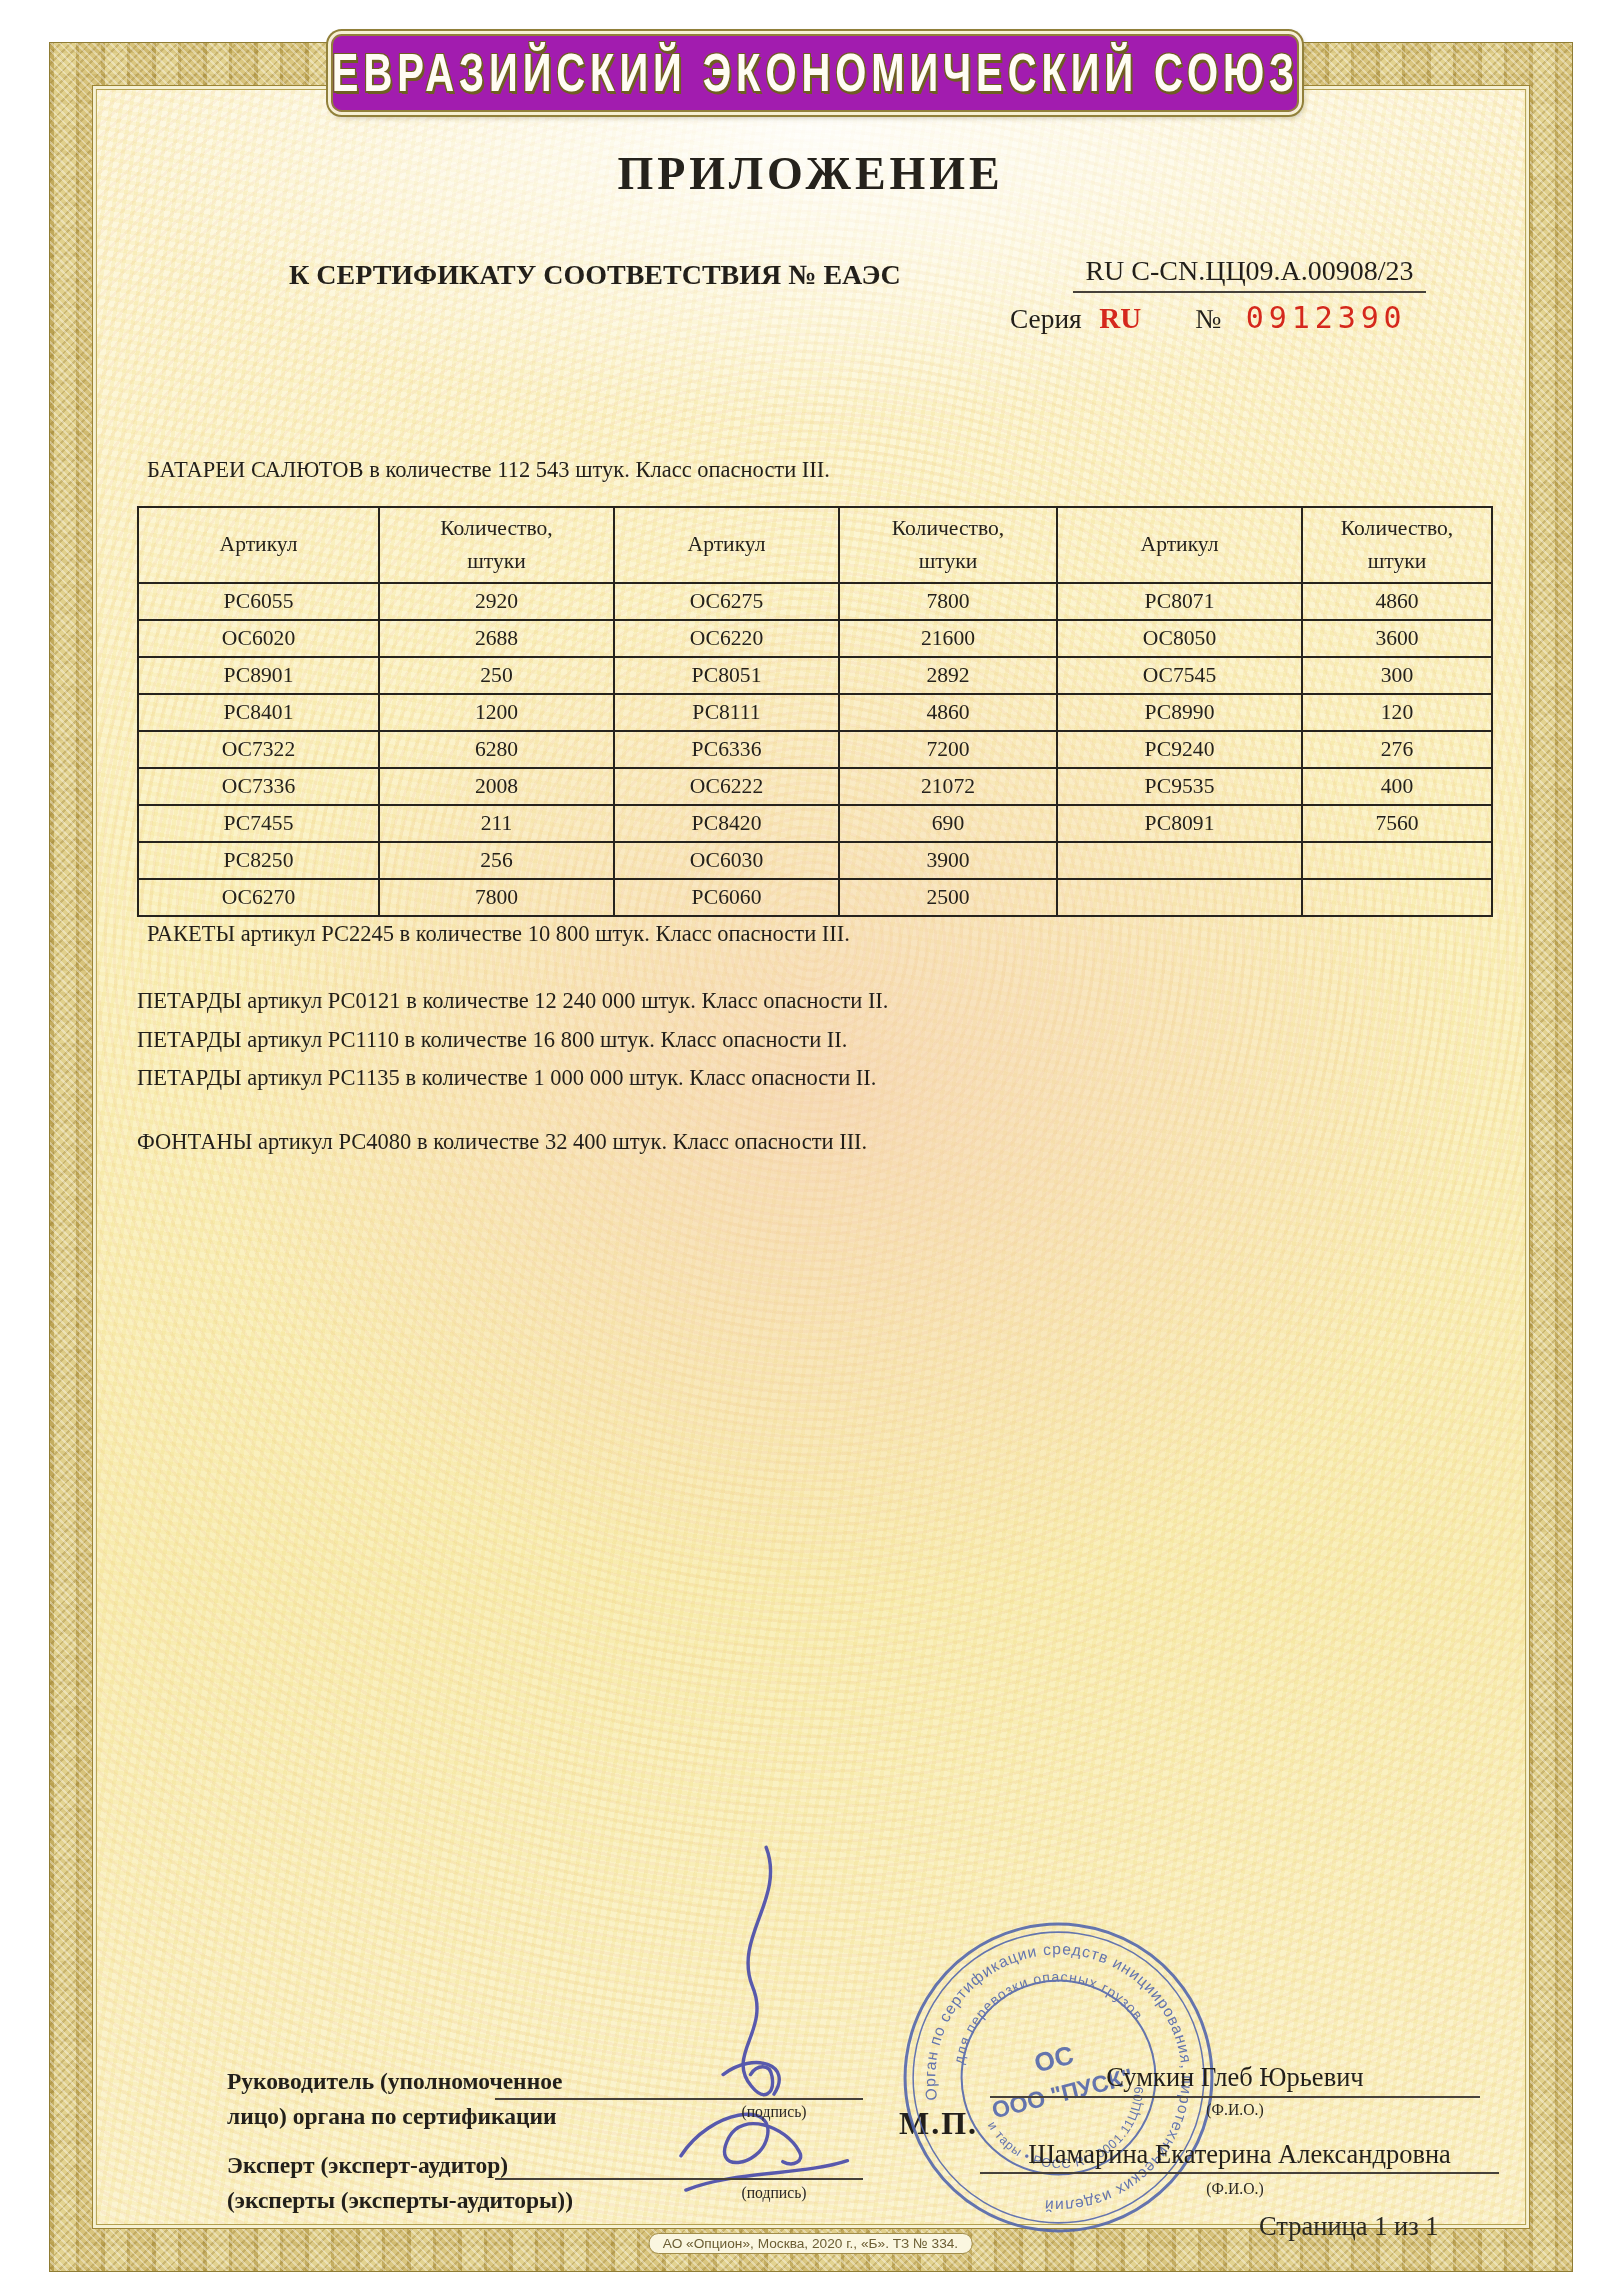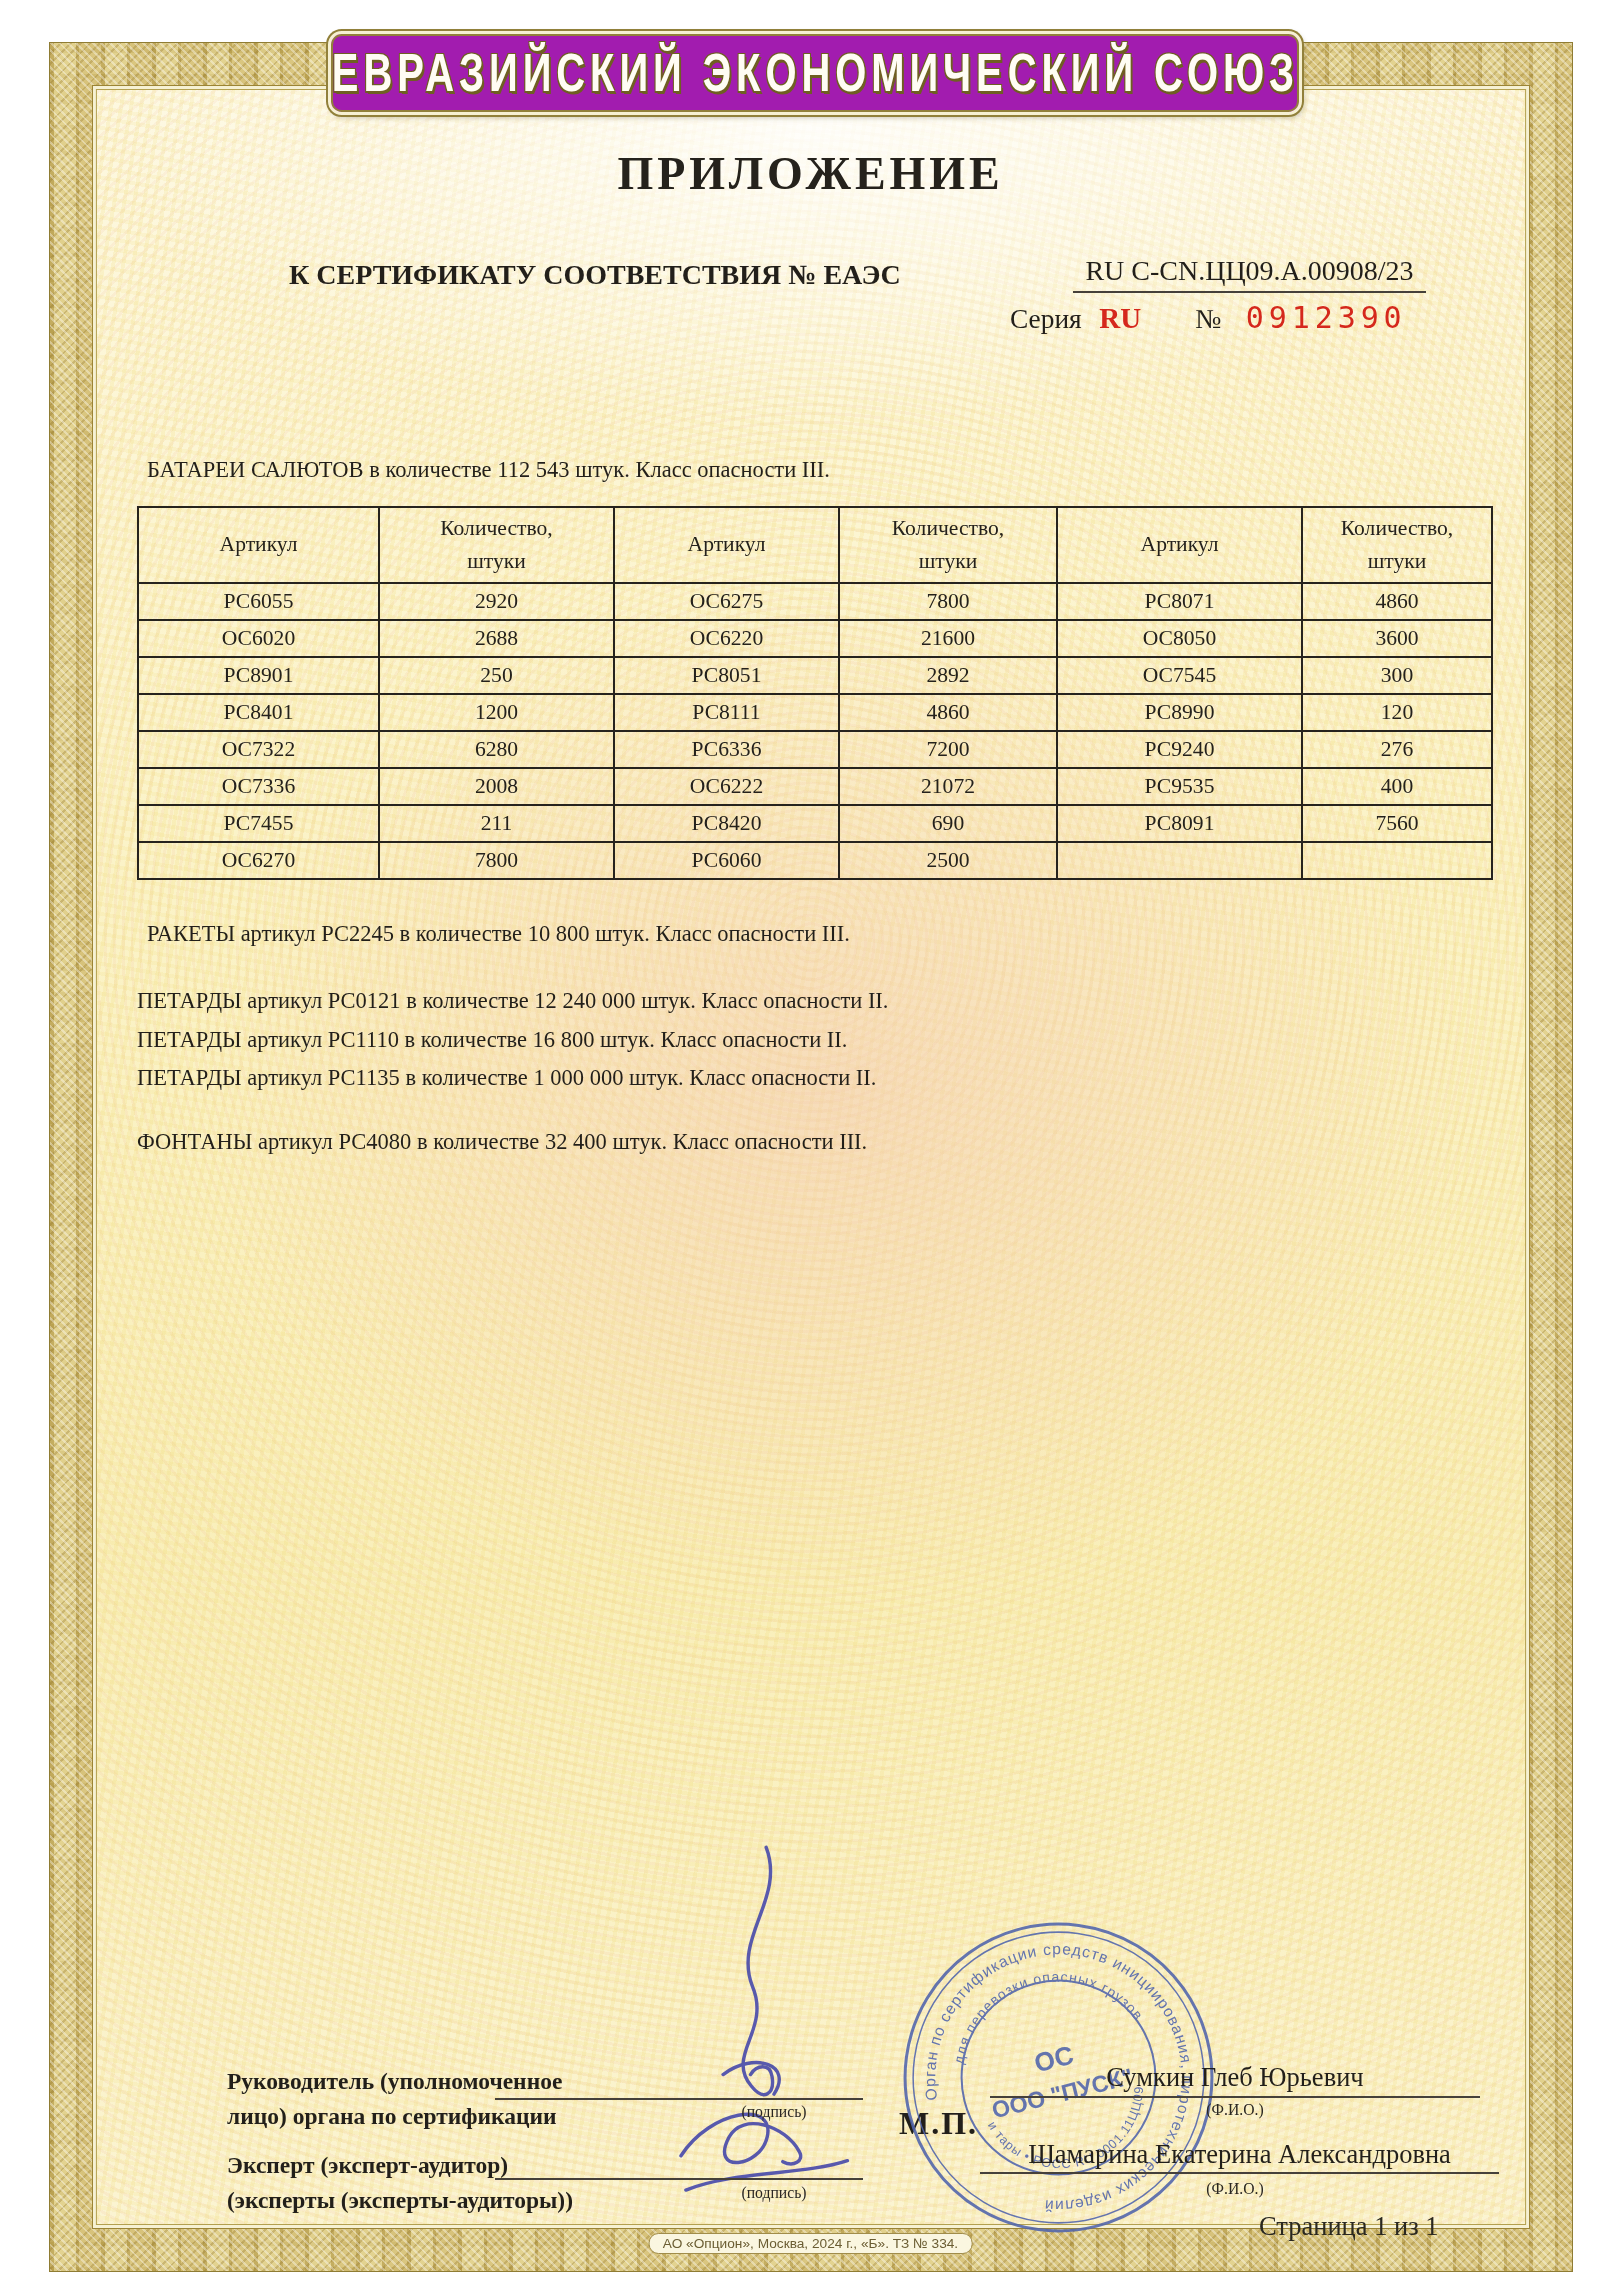--- a/index.html
+++ b/index.html
@@ -186,20 +186,28 @@
           <td>РС9535</td>
           <td>400</td>
         </tr>
         <tr>
           <td>РС7455</td>
           <td>211</td>
           <td>РС8420</td>
           <td>690</td>
           <td>РС8091</td>
           <td>7560</td>
+        </tr>
+        <tr>
+          <td>РС8250</td>
+          <td>256</td>
+          <td>ОС6030</td>
+          <td>3900</td>
+          <td></td>
+          <td></td>
         </tr>
         <tr>
           <td>ОС6270</td>
           <td>7800</td>
           <td>РС6060</td>
           <td>2500</td>
           <td></td>
           <td></td>
         </tr>
       </tbody>
@@ -265,16 +273,16 @@
     <text font-size="14" letter-spacing="1" text-anchor="middle">
       <textPath href="#ring2top" startOffset="50%">для перевозки опасных грузов</textPath>
     </text>
     <text font-size="12.5" letter-spacing="1" text-anchor="middle">
       <textPath href="#ring2bot" startOffset="50%">и тары • РОСС RU 0001.11ЦЦ09</textPath>
     </text>
     <text x="160" y="150" text-anchor="middle" font-size="26" font-weight="bold">ОС</text>
     <text x="160" y="184" text-anchor="middle" font-size="23" font-weight="bold">ООО "ПУСК"</text>
   </svg>
 
-  <div class="print-note">АО «Опцион», Москва, 2024 г., «Б». ТЗ № 334.</div>
+  <div class="print-note">АО «Опцион», Москва, 2020 г., «Б». ТЗ № 334.</div>
   <div class="page-note">Страница 1 из 1</div>
 </div>
 
 
 </body></html>

